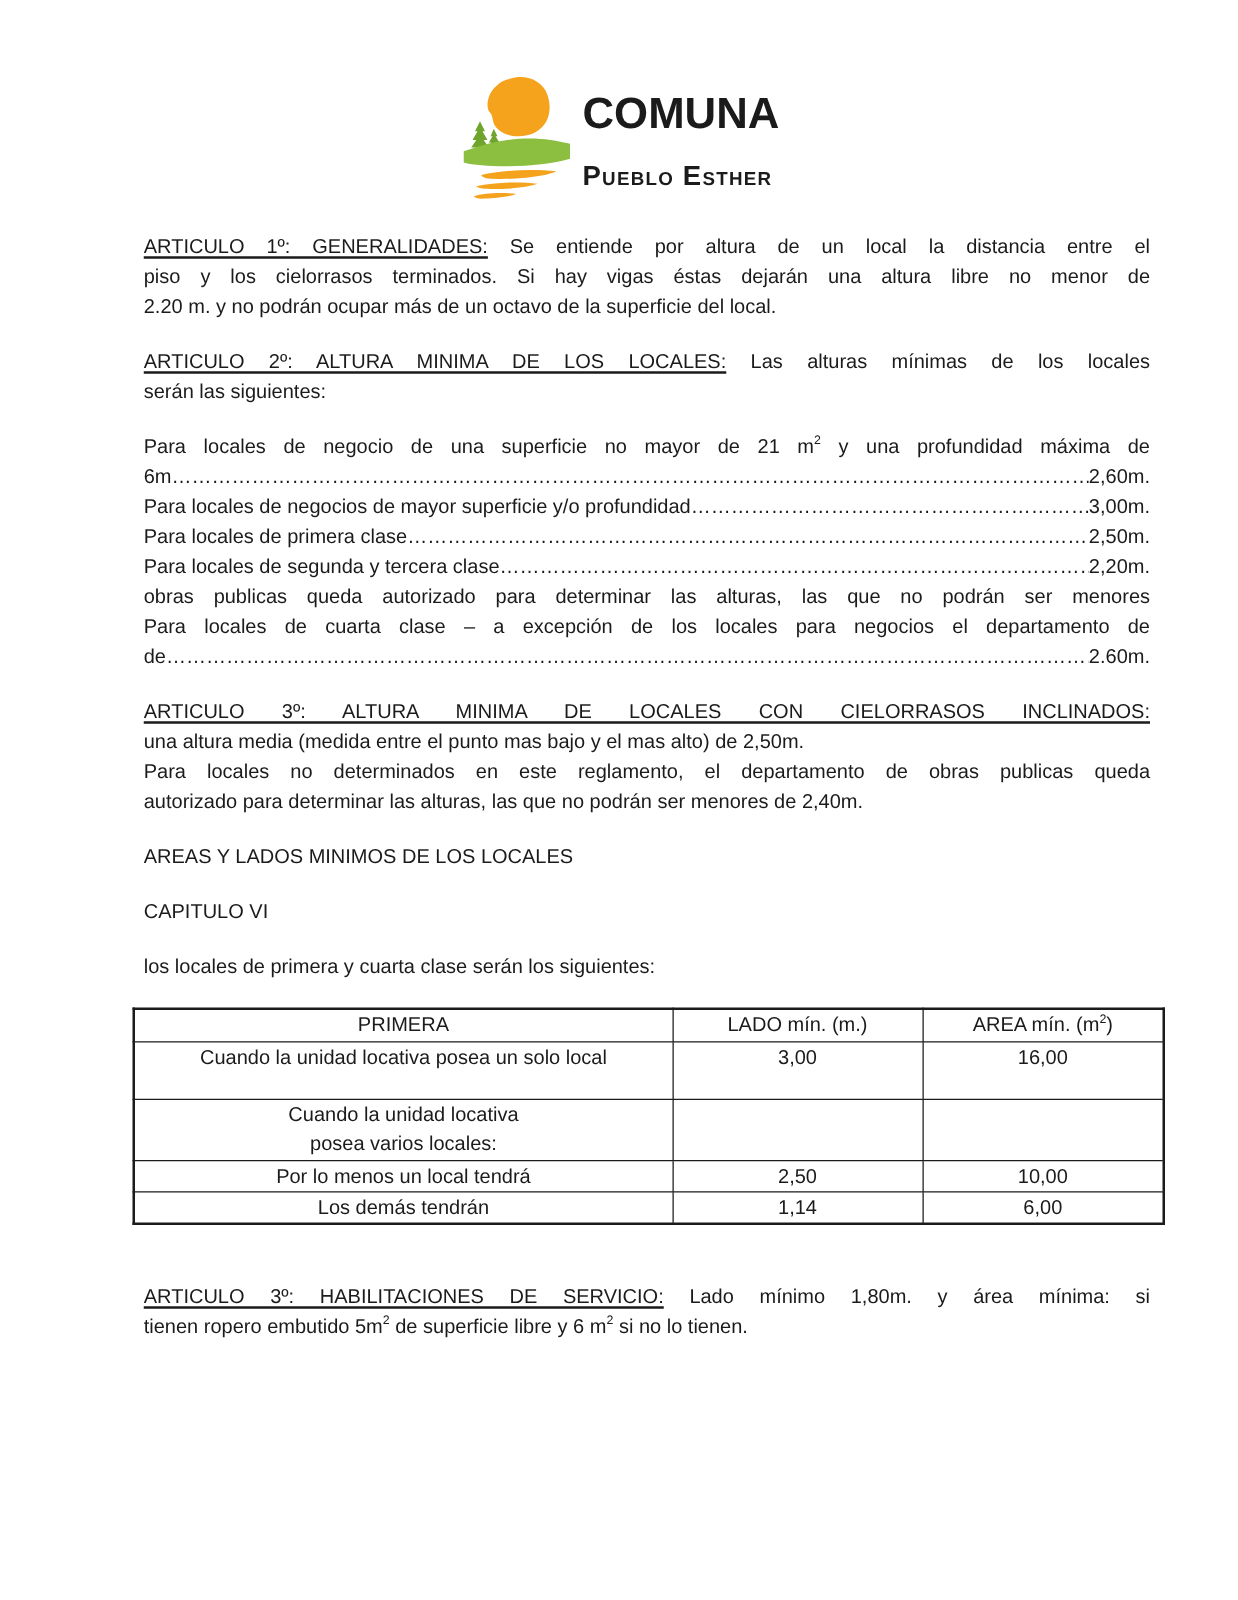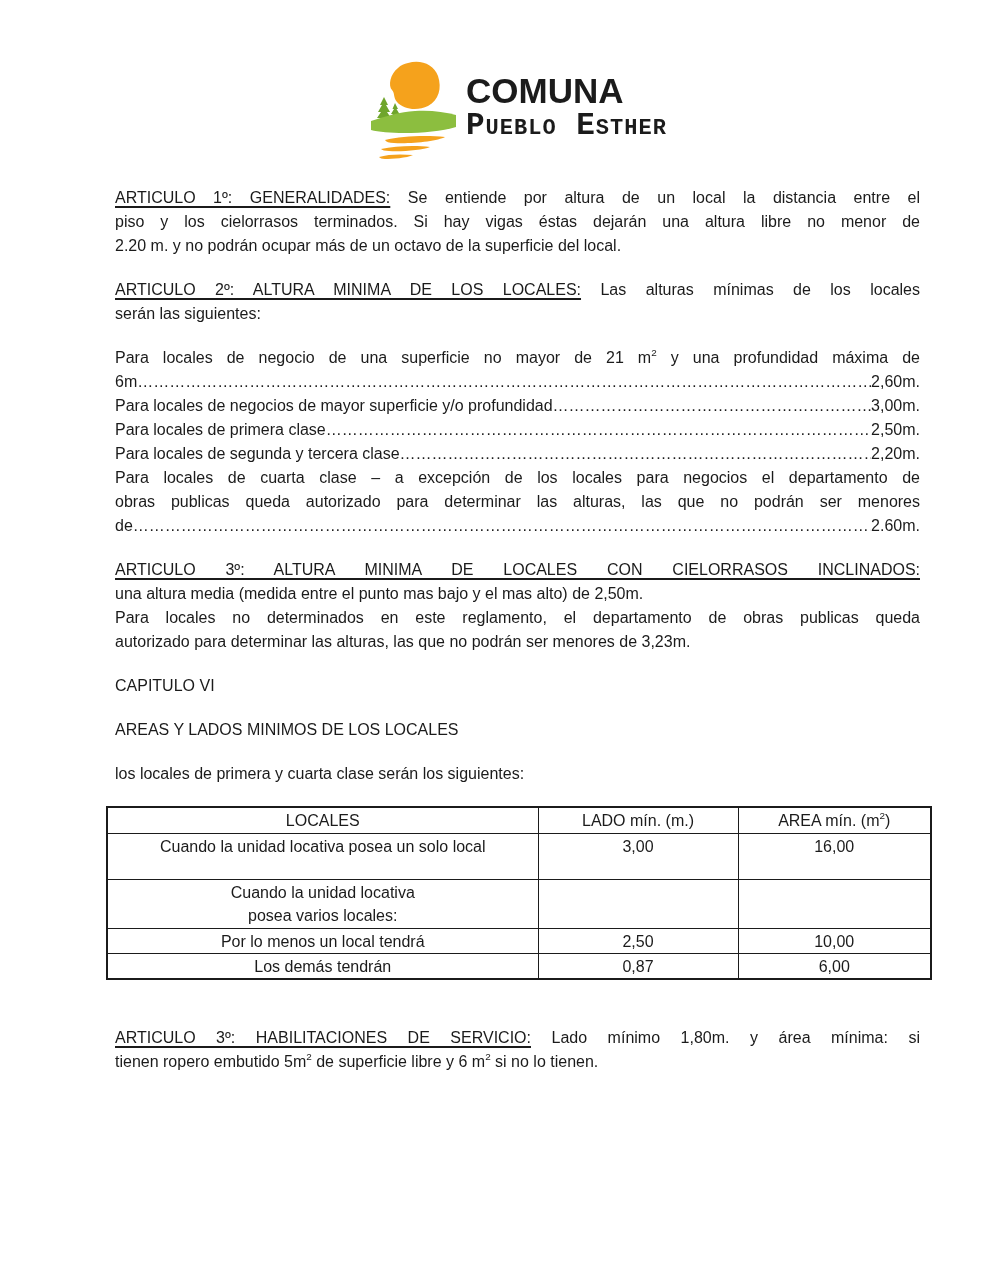--- a/index.html
+++ b/index.html
@@ -12,21 +12,21 @@
     font-size:16px;line-height:24px;
     overflow:hidden;
     box-sizing:border-box;
     padding:57px 70px 0 115px;
   }
   
   .logo{display:flex;align-items:flex-start;margin:0 0 24px 253px;height:105px;}
   .logo-mark{width:92px;height:105px;flex:0 0 auto;}
   .logo-text{margin:14px 0 0 6px;}
   .logo-title{font-size:35px;line-height:40px;font-weight:700;letter-spacing:0px;}
-  .logo-subtitle{font-size:31px;line-height:26px;font-weight:700;font-variant:small-caps;letter-spacing:1px;margin-top:2px;font-family:Liberation Mono, monospace;}
+  .logo-subtitle{font-size:22px;line-height:26px;font-weight:700;font-variant:small-caps;letter-spacing:1px;margin-top:17px;}
   
   .para{margin:0 0 20px 0;}
   .ln{text-align:justify;}
   .jl{text-align:justify;text-align-last:justify;}
   .u{text-decoration:underline;text-underline-offset:3px;text-decoration-thickness:1.5px;}
   sup.s{font-size:62%;line-height:0;position:relative;top:-1px;vertical-align:super;}
   .dotline{display:flex;align-items:baseline;}
   .np{flex:0 0 auto;white-space:pre;}
   .leader{flex:1 1 auto;overflow:hidden;white-space:nowrap;}
   
@@ -109,58 +109,58 @@
         <span class="leader">………………………………………………………………………………………………………………………………………………………………………………………………………………………………………………………………………………………………</span>
         <span class="np">2,50m.</span>
       </div>
 
     <div class="ln dotline">
         <span class="np">Para locales de segunda y tercera clase</span>
         <span class="leader">………………………………………………………………………………………………………………………………………………………………………………………………………………………………………………………………………………………………</span>
         <span class="np">2,20m.</span>
       </div>
 
+    <div class="ln jl">obras publicas queda autorizado para determinar las alturas, las que no podrán ser menores</div>
     <div class="ln jl">Para locales de cuarta clase – a excepción de los locales para negocios el departamento de</div>
-    <div class="ln jl">obras publicas queda autorizado para determinar las alturas, las que no podrán ser menores</div>
     <div class="ln dotline">
         <span class="np">de</span>
         <span class="leader">………………………………………………………………………………………………………………………………………………………………………………………………………………………………………………………………………………………………</span>
         <span class="np">2.60m.</span>
       </div>
   </div>
 
   <div class="para">
     <div class="ln jl"><span class="u">ARTICULO 3º: ALTURA MINIMA DE LOCALES CON CIELORRASOS INCLINADOS:</span></div>
     <div class="ln">una altura media (medida entre el punto mas bajo y el mas alto) de 2,50m.</div>
     <div class="ln jl">Para locales no determinados en este reglamento, el departamento de obras publicas queda</div>
-    <div class="ln">autorizado para determinar las alturas, las que no podrán ser menores de 3,23m.</div>
+    <div class="ln">autorizado para determinar las alturas, las que no podrán ser menores de 2,40m.</div>
+  </div>
+
+  <div class="para">
+    <div class="ln">AREAS Y LADOS MINIMOS DE LOS LOCALES</div>
   </div>
 
   <div class="para">
     <div class="ln">CAPITULO VI</div>
-  </div>
-
-  <div class="para">
-    <div class="ln">AREAS Y LADOS MINIMOS DE LOS LOCALES</div>
   </div>
 
 
   <div class="para">
     <div class="ln">los locales de primera y cuarta clase serán los siguientes:</div>
   </div>
 
   <table class="minmax">
     <colgroup>
         <col style="width:431px">
         <col style="width:200px">
         <col style="width:193px">
       </colgroup>
     <tbody>
         <tr class="hdr">
-      <td>LOCALES</td>
+      <td>PRIMERA</td>
       <td>LADO mín. (m.)</td>
       <td><span>AREA mín. (m</span><sup class="s">2</sup><span>)</span></td>
     </tr>
     <tr class="r1">
       <td>Cuando la unidad locativa posea un solo local</td>
       <td>3,00</td>
       <td>16,00</td>
     </tr>
     <tr class="r2">
       <td>
@@ -170,21 +170,21 @@
       <td></td>
       <td></td>
     </tr>
     <tr class="r3">
       <td>Por lo menos un local tendrá</td>
       <td>2,50</td>
       <td>10,00</td>
     </tr>
     <tr class="r4">
       <td>Los demás tendrán</td>
-      <td>0,87</td>
+      <td>1,14</td>
       <td>6,00</td>
     </tr>
   </tbody>
     </table>
 
   <div class="para">
     <div class="ln jl"><span class="u">ARTICULO 3º: HABILITACIONES DE SERVICIO:</span> <span>Lado mínimo 1,80m. y área mínima: si</span></div>
     <div class="ln"><span>tienen ropero embutido 5m</span><sup class="s">2</sup><span> de superficie libre y 6 m</span><sup class="s">2</sup><span> si no lo tienen.</span></div>
   </div>
 

